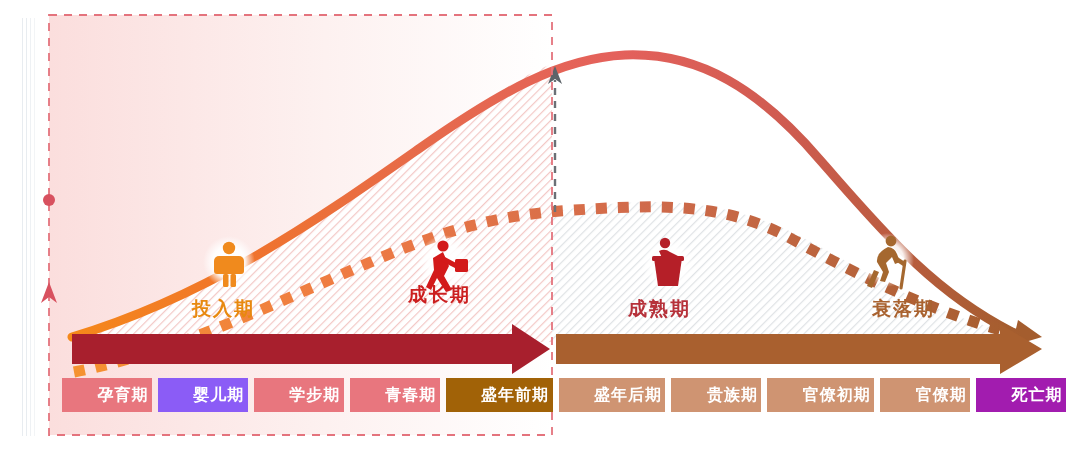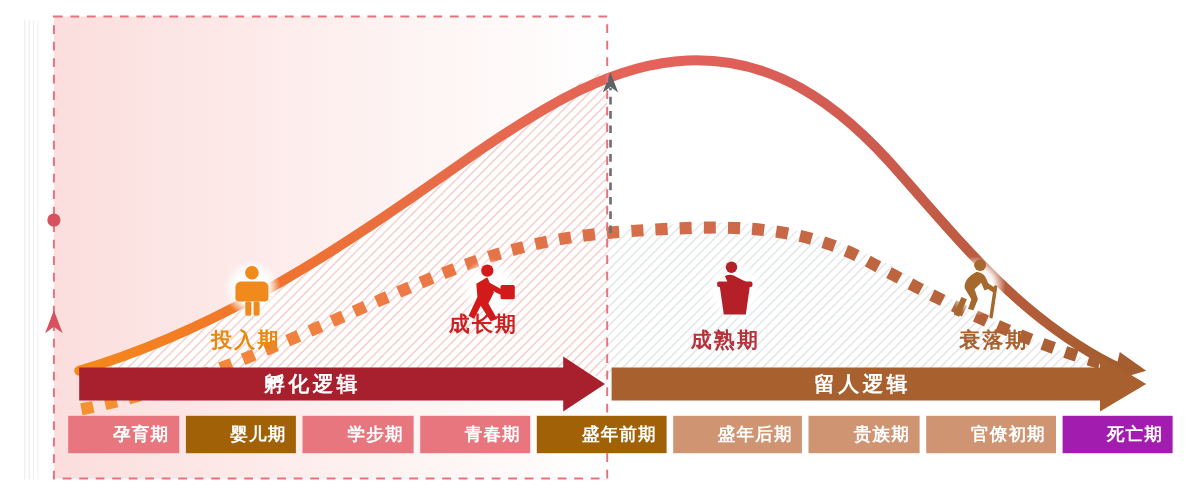--- a/index.html
+++ b/index.html
@@ -160,28 +160,27 @@
       <line x1="905" y1="261" x2="901" y2="288" stroke="#a5682f" stroke-width="3.2" stroke-linecap="round"></line>
       <path d="M 879,272 L 872,288 L 867,286 L 874,270 Z" fill="#a5682f"></path>
     </g>
   </svg>
 
   <div class="stage-label" style="left:192px;top:296px;color:#e8890f;">投入期</div>
   <div class="stage-label" style="left:408px;top:282px;color:#cc1f1f;">成长期</div>
   <div class="stage-label" style="left:628px;top:296px;color:#b6313a;">成熟期</div>
   <div class="stage-label" style="left:872px;top:296px;color:#a9622f;">衰落期</div>
 
-  <div class="bar-label" style="left:240px;">孵化逻辑</div>
-  <div class="bar-label" style="left:740px;">留人逻辑</div>
 
   <div class="phase-row">
     <div class="phase-chip" style="background: rgb(232, 118, 126);">孕育期</div>
-    <div class="phase-chip" style="background: #a16207;">婴儿期</div>
+    <div class="phase-chip" style="background: #8b5cf6;">婴儿期</div>
     <div class="phase-chip" style="background: rgb(232, 118, 126);">学步期</div>
     <div class="phase-chip" style="background: rgb(232, 118, 126);">青春期</div>
     <div class="phase-chip" style="background: #a16207;">盛年前期</div>
     <div class="phase-chip" style="background: rgb(207, 148, 114);">盛年后期</div>
     <div class="phase-chip" style="background: rgb(207, 148, 114);">贵族期</div>
     <div class="phase-chip" style="background: rgb(207, 148, 114);">官僚初期</div>
+    <div class="phase-chip" style="background: rgb(207, 148, 114);">官僚期</div>
     <div class="phase-chip" style="background: #a21caf;">死亡期</div>
   </div>
 
 </div>
 
 </body></html>

